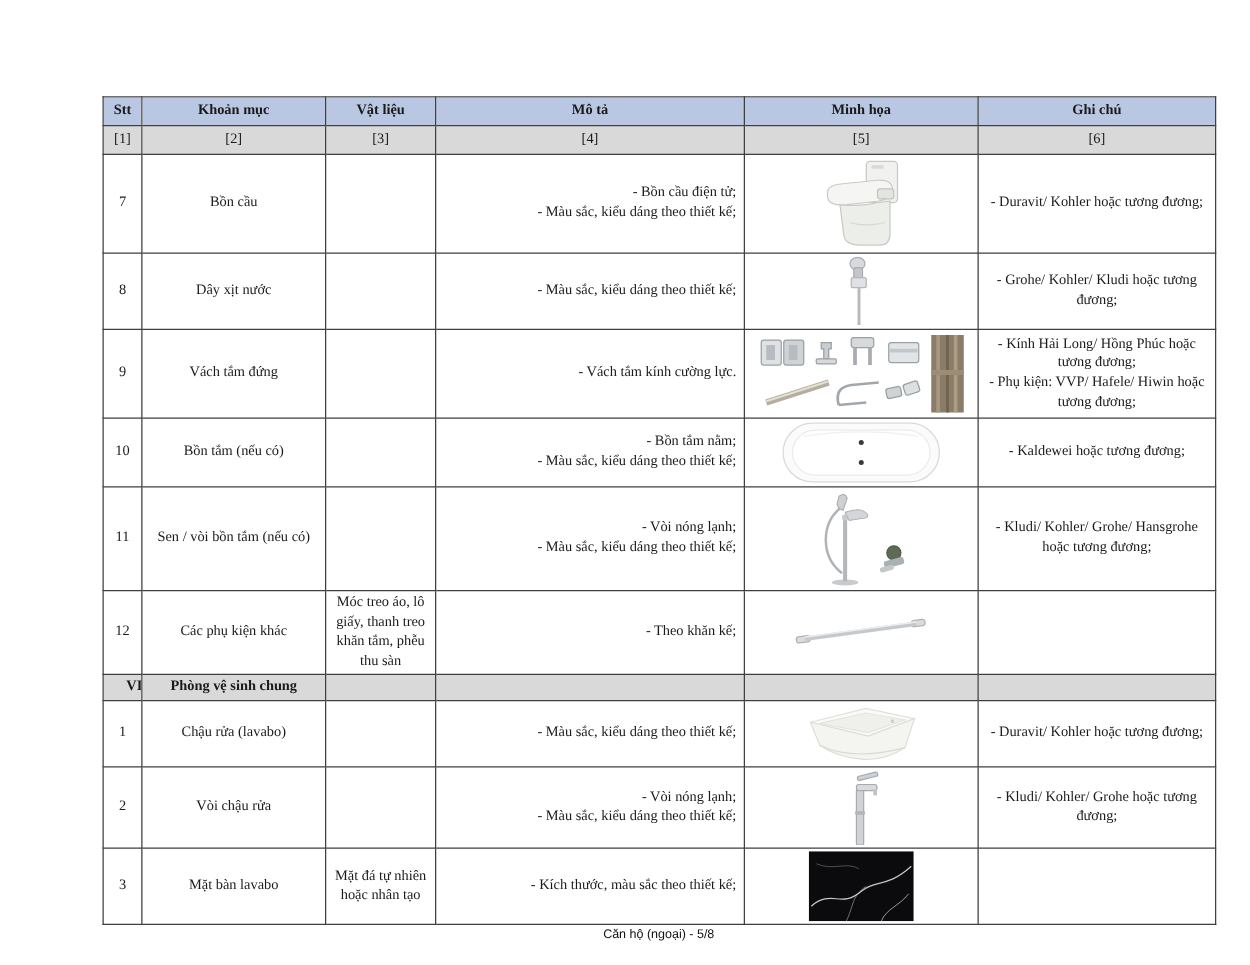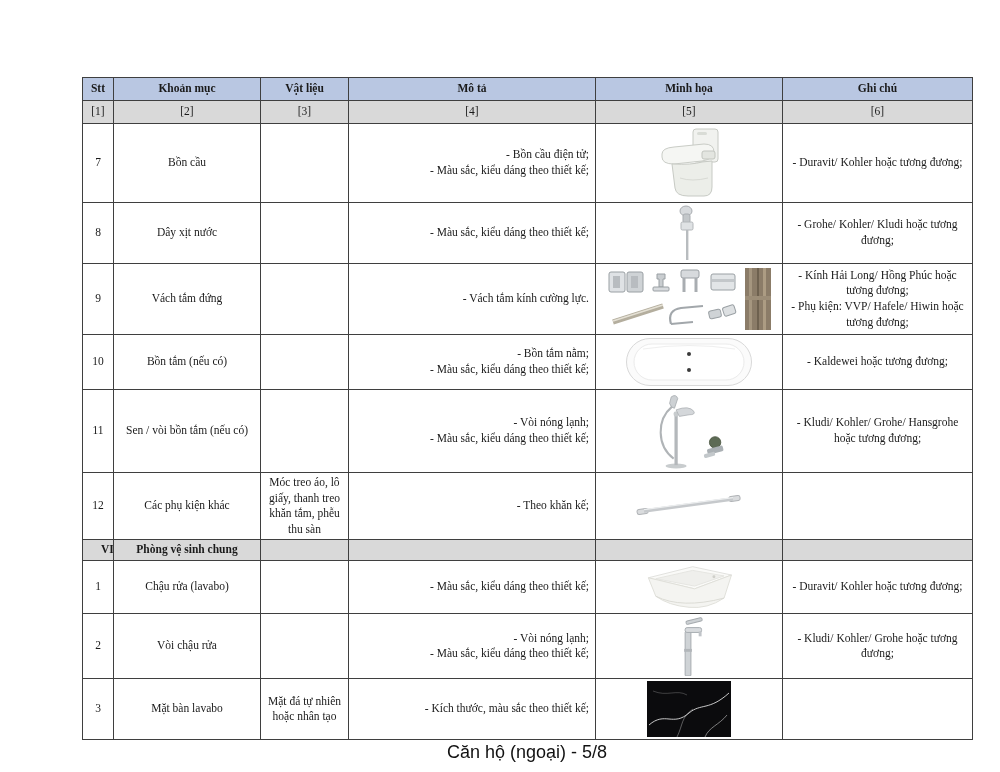--- a/index.html
+++ b/index.html
@@ -36,21 +36,21 @@
   td.desc{text-align:right;padding-left:10px;white-space:pre-line;}
   td.note{text-align:center;padding-left:7px;white-space:pre-line;}
   td.illus{text-align:center;padding:2px;}
   tr.section td{background:var(--section-bg);font-weight:bold;height:18px;padding:1px 18px;}
   tr.section td.stt{font-weight:bold;}
   tr.r7{height:78px;} tr.r8{height:58px;} tr.r9{height:68px;} tr.r10{height:55px;font-family:Liberation Serif, serif;}
   tr.r11{height:78px;} tr.r12{height:58px;} tr.s1{height:51px;} tr.s2{height:65px;} tr.s3{height:61px;}
   .illus-wrap{display:inline-block;vertical-align:middle;line-height:0;}
   .footer{
     position:absolute;left:82px;top:718px;width:890px;text-align:center;
-    font-family:"Liberation Sans","DejaVu Sans",sans-serif;font-size:18px;color:#111;
+    font-family:"Liberation Sans","DejaVu Sans",sans-serif;font-size:10px;color:#111;
   }
 </style>
 </head>
 <body>
 
 <div class="page">
 
   <table class="spec">
     <colgroup>
       <col style="width:31px">

